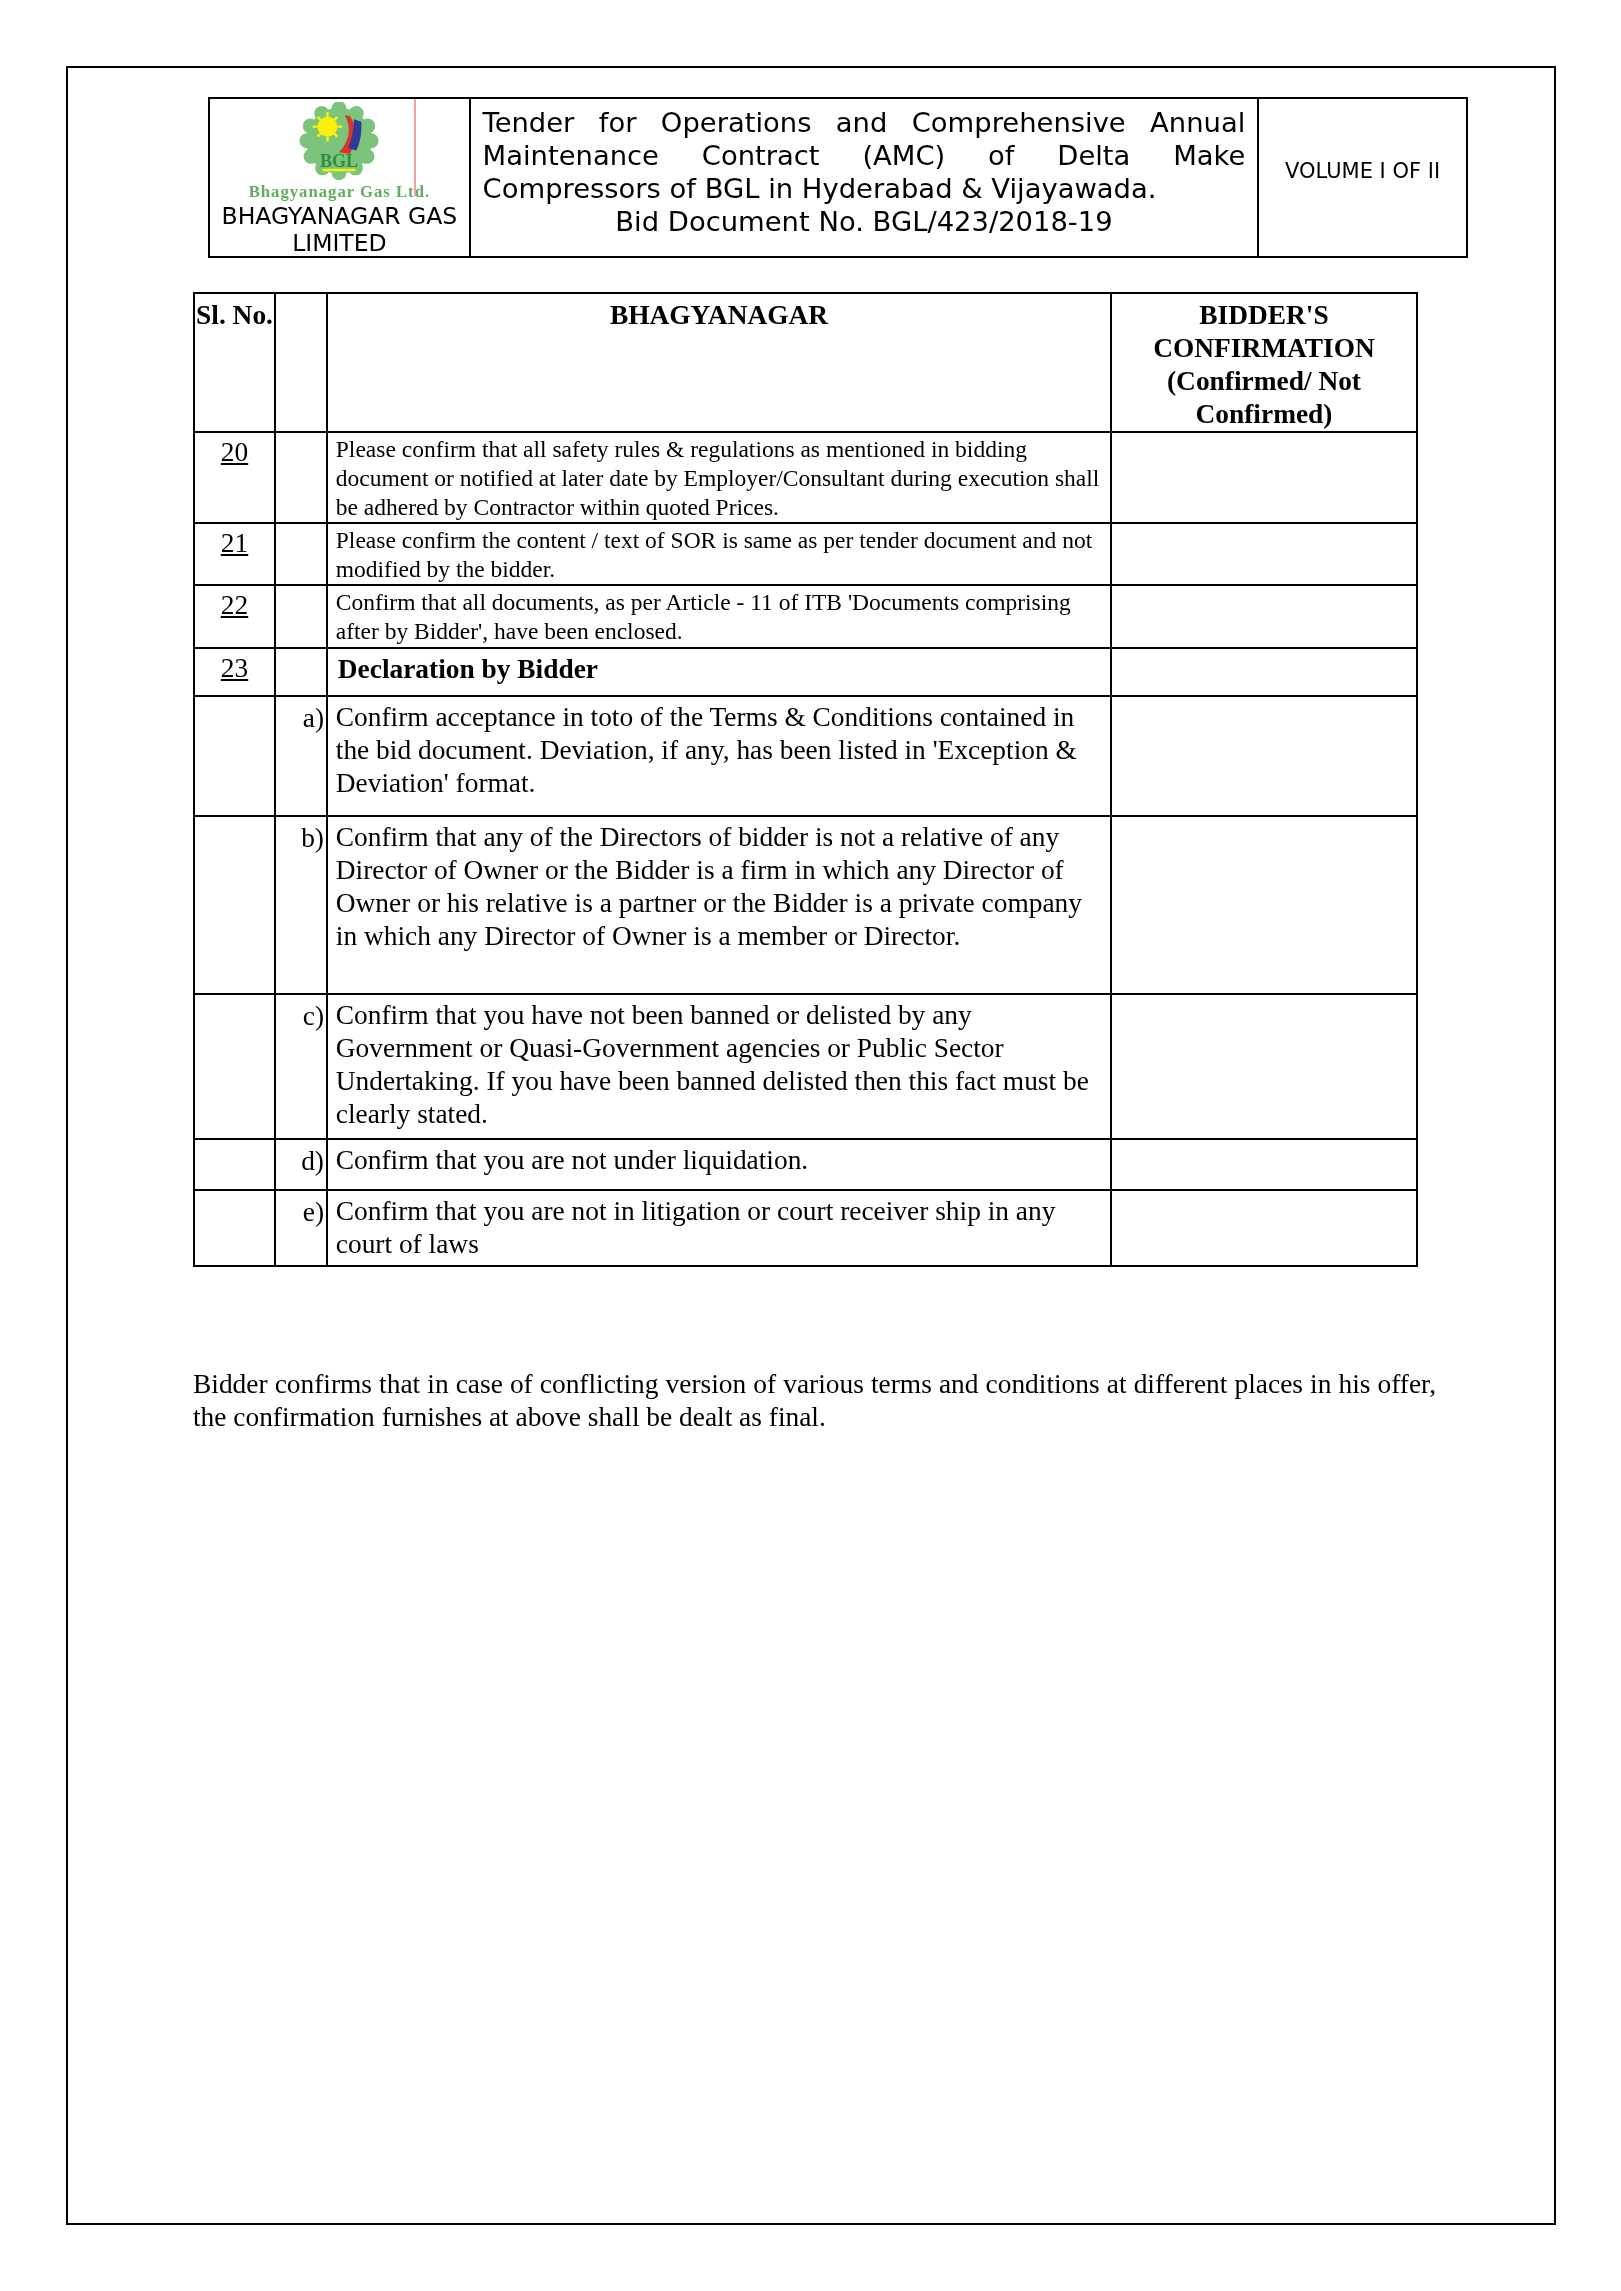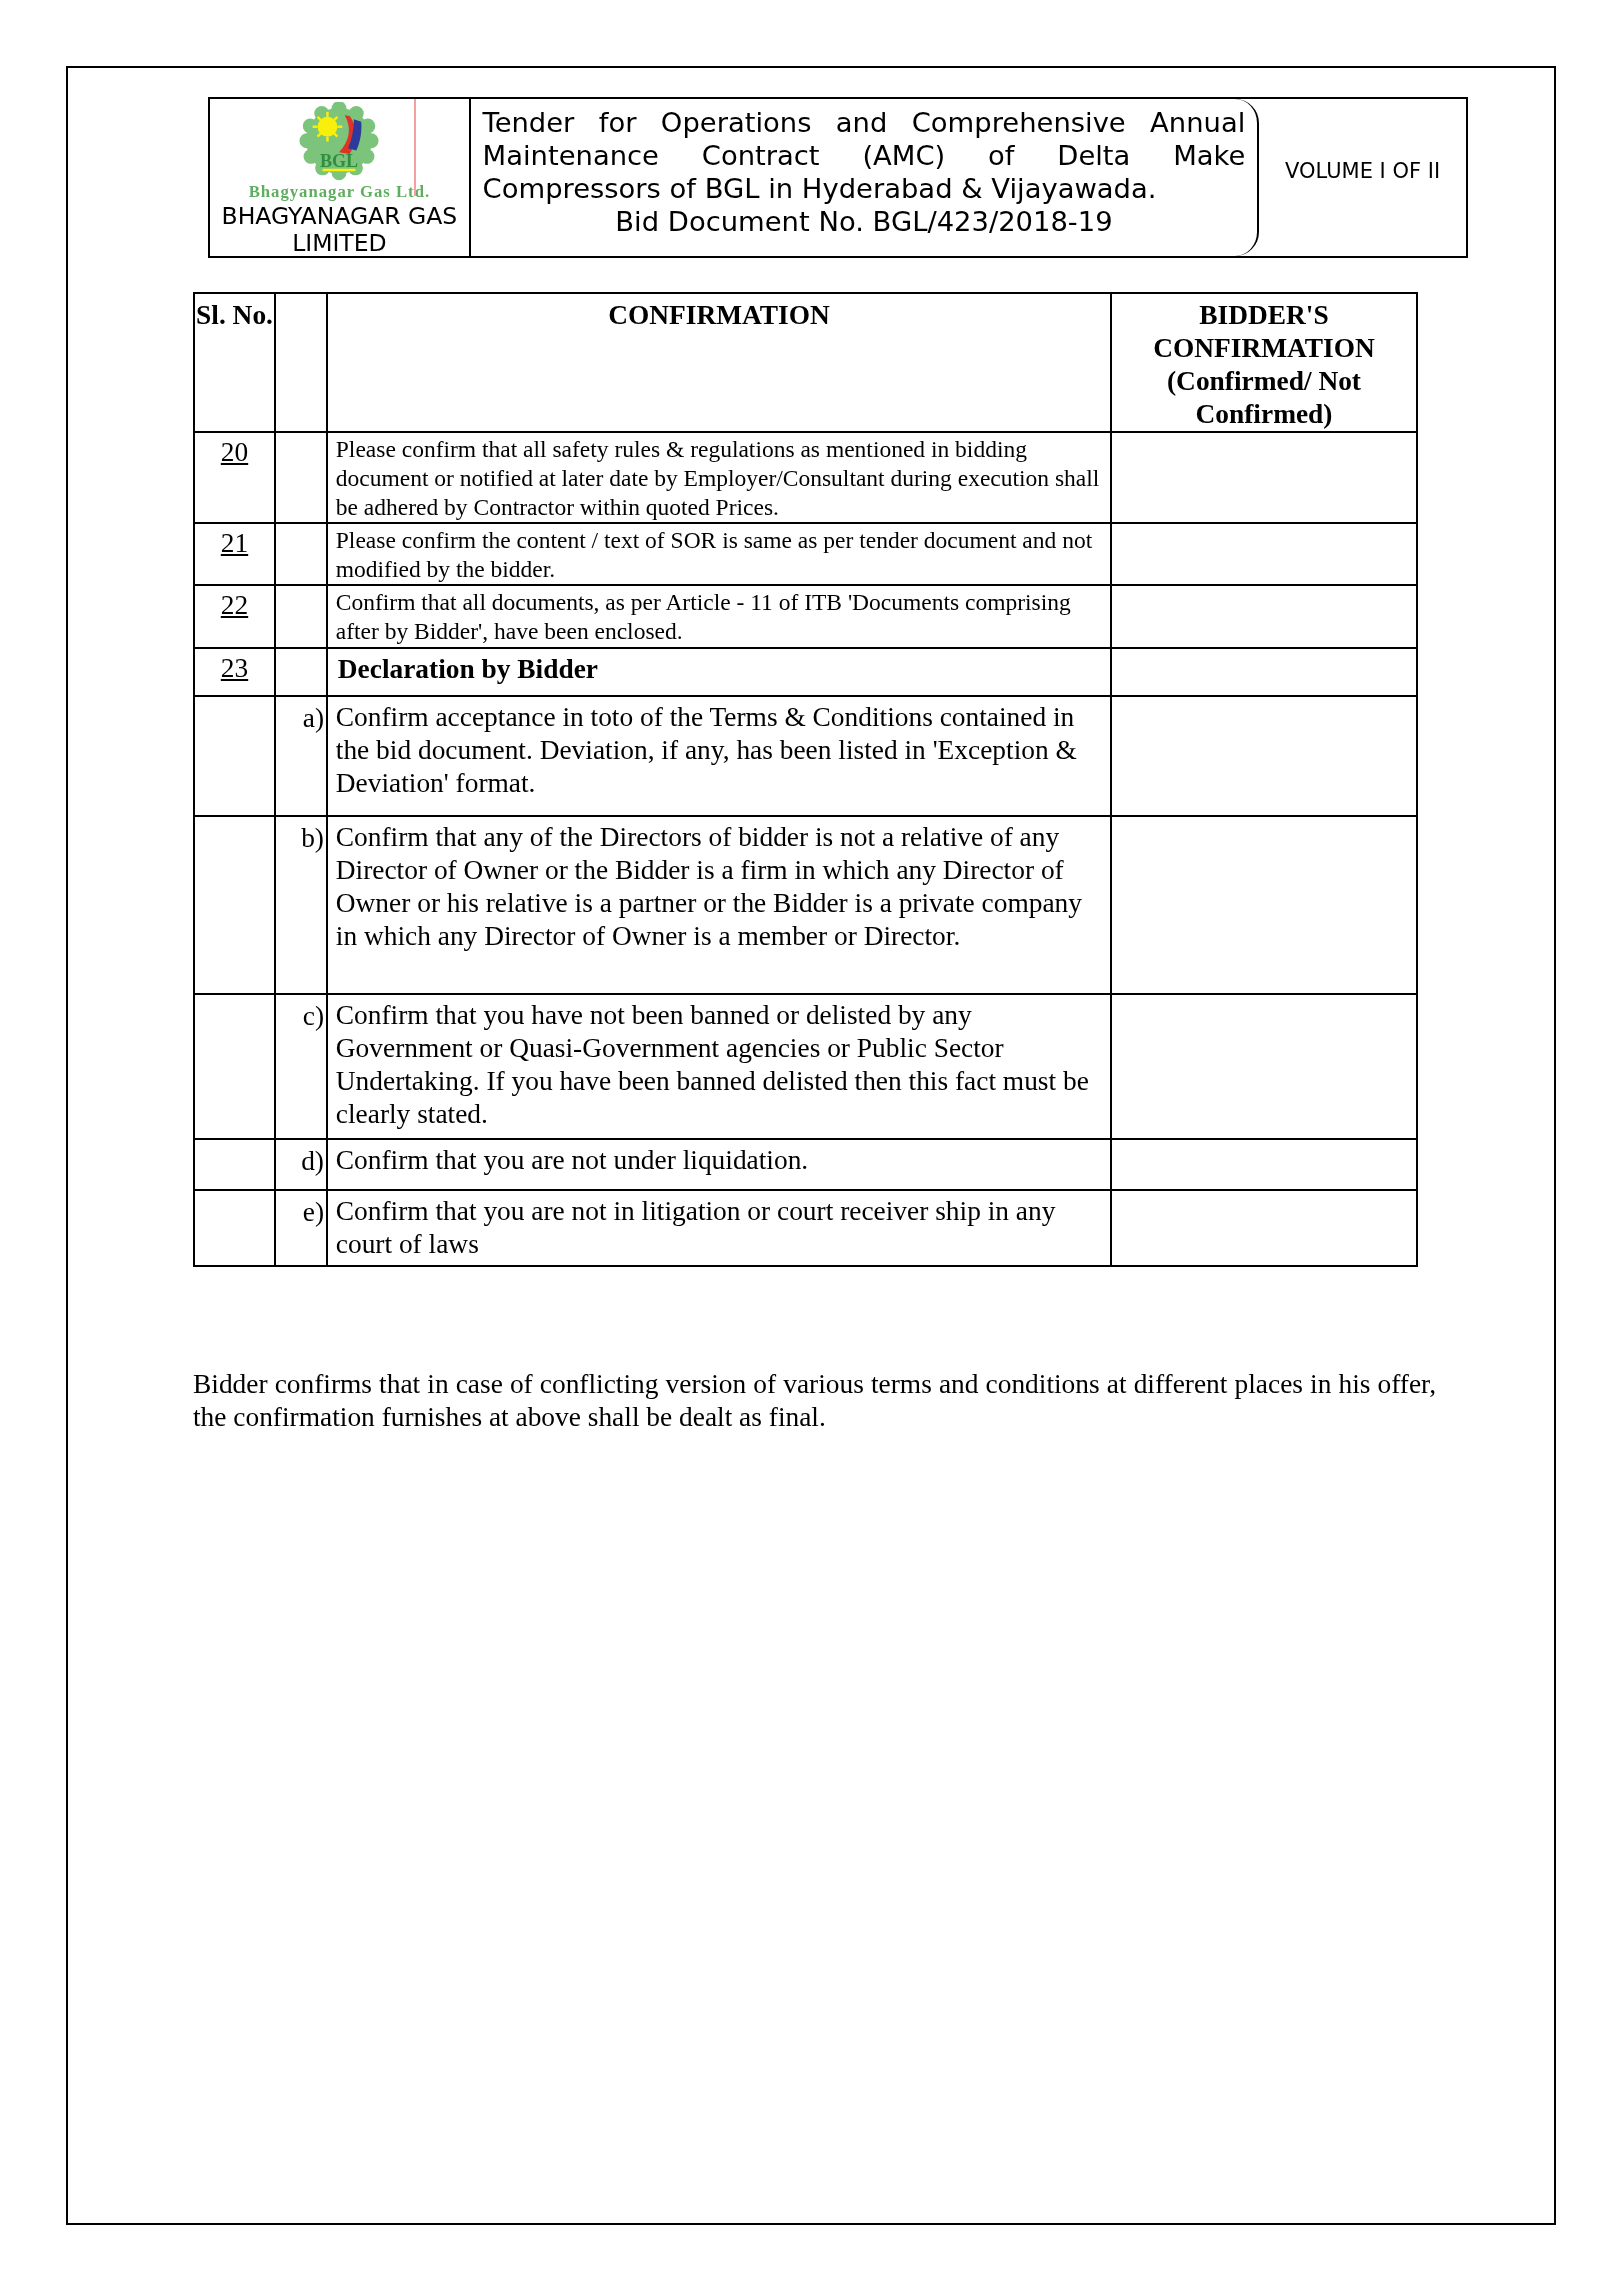--- a/index.html
+++ b/index.html
@@ -32,21 +32,21 @@
     font-family:"Liberation Serif", serif; font-weight:bold;
     font-size:16.7px; line-height:16.7px; color:#5fae5f; letter-spacing:1px;
   }
   .company-name {
     width:245px; text-align:center; font-family:"DejaVu Sans", sans-serif;
     font-size:23.5px; line-height:26.5px; color:#000; margin-top:2px;
   }
   .title-cell {
     width:789px; height:100%; border-right:2px solid #000;
     padding:6.9px 11.8px 0 11.8px; font-family:"DejaVu Sans", sans-serif;
-    font-size:27.4px; line-height:33px;border-radius:24px;
+    font-size:27.4px; line-height:33px;
   }
   .title-main { text-align:justify; text-align-last:auto; }
   .bid-line { text-align:center; }
   .volume-cell {
     width:207px; height:100%; display:flex; align-items:center; justify-content:center;
     text-align:center; font-family:"DejaVu Sans", sans-serif;
     font-size:21px; line-height:30px; padding:0 17.6px 13.7px 17.6px;
   }
 
   
@@ -154,21 +154,21 @@
     <colgroup>
       <col style="width:81px">
         <col style="width:52px">
         <col style="width:784px">
         <col style="width:306px">
     </colgroup>
     <thead>
       <tr>
         <th>Sl. No.</th>
         <th></th>
-        <th>CONFIRMATION</th>
+        <th>BHAGYANAGAR</th>
         <th class="th-conf">BIDDER'S CONFIRMATION (Confirmed/ Not Confirmed)</th>
       </tr>
     </thead>
     <tbody>
     <tr>
       <td class="c-sl">20</td>
       <td class="c-letter"></td>
       <td class="c-desc">Please confirm that all safety rules &amp; regulations as mentioned in bidding document or notified at later date by Employer/Consultant during execution shall be adhered by Contractor within quoted Prices.</td>
       <td class="c-conf"></td>
     </tr>

